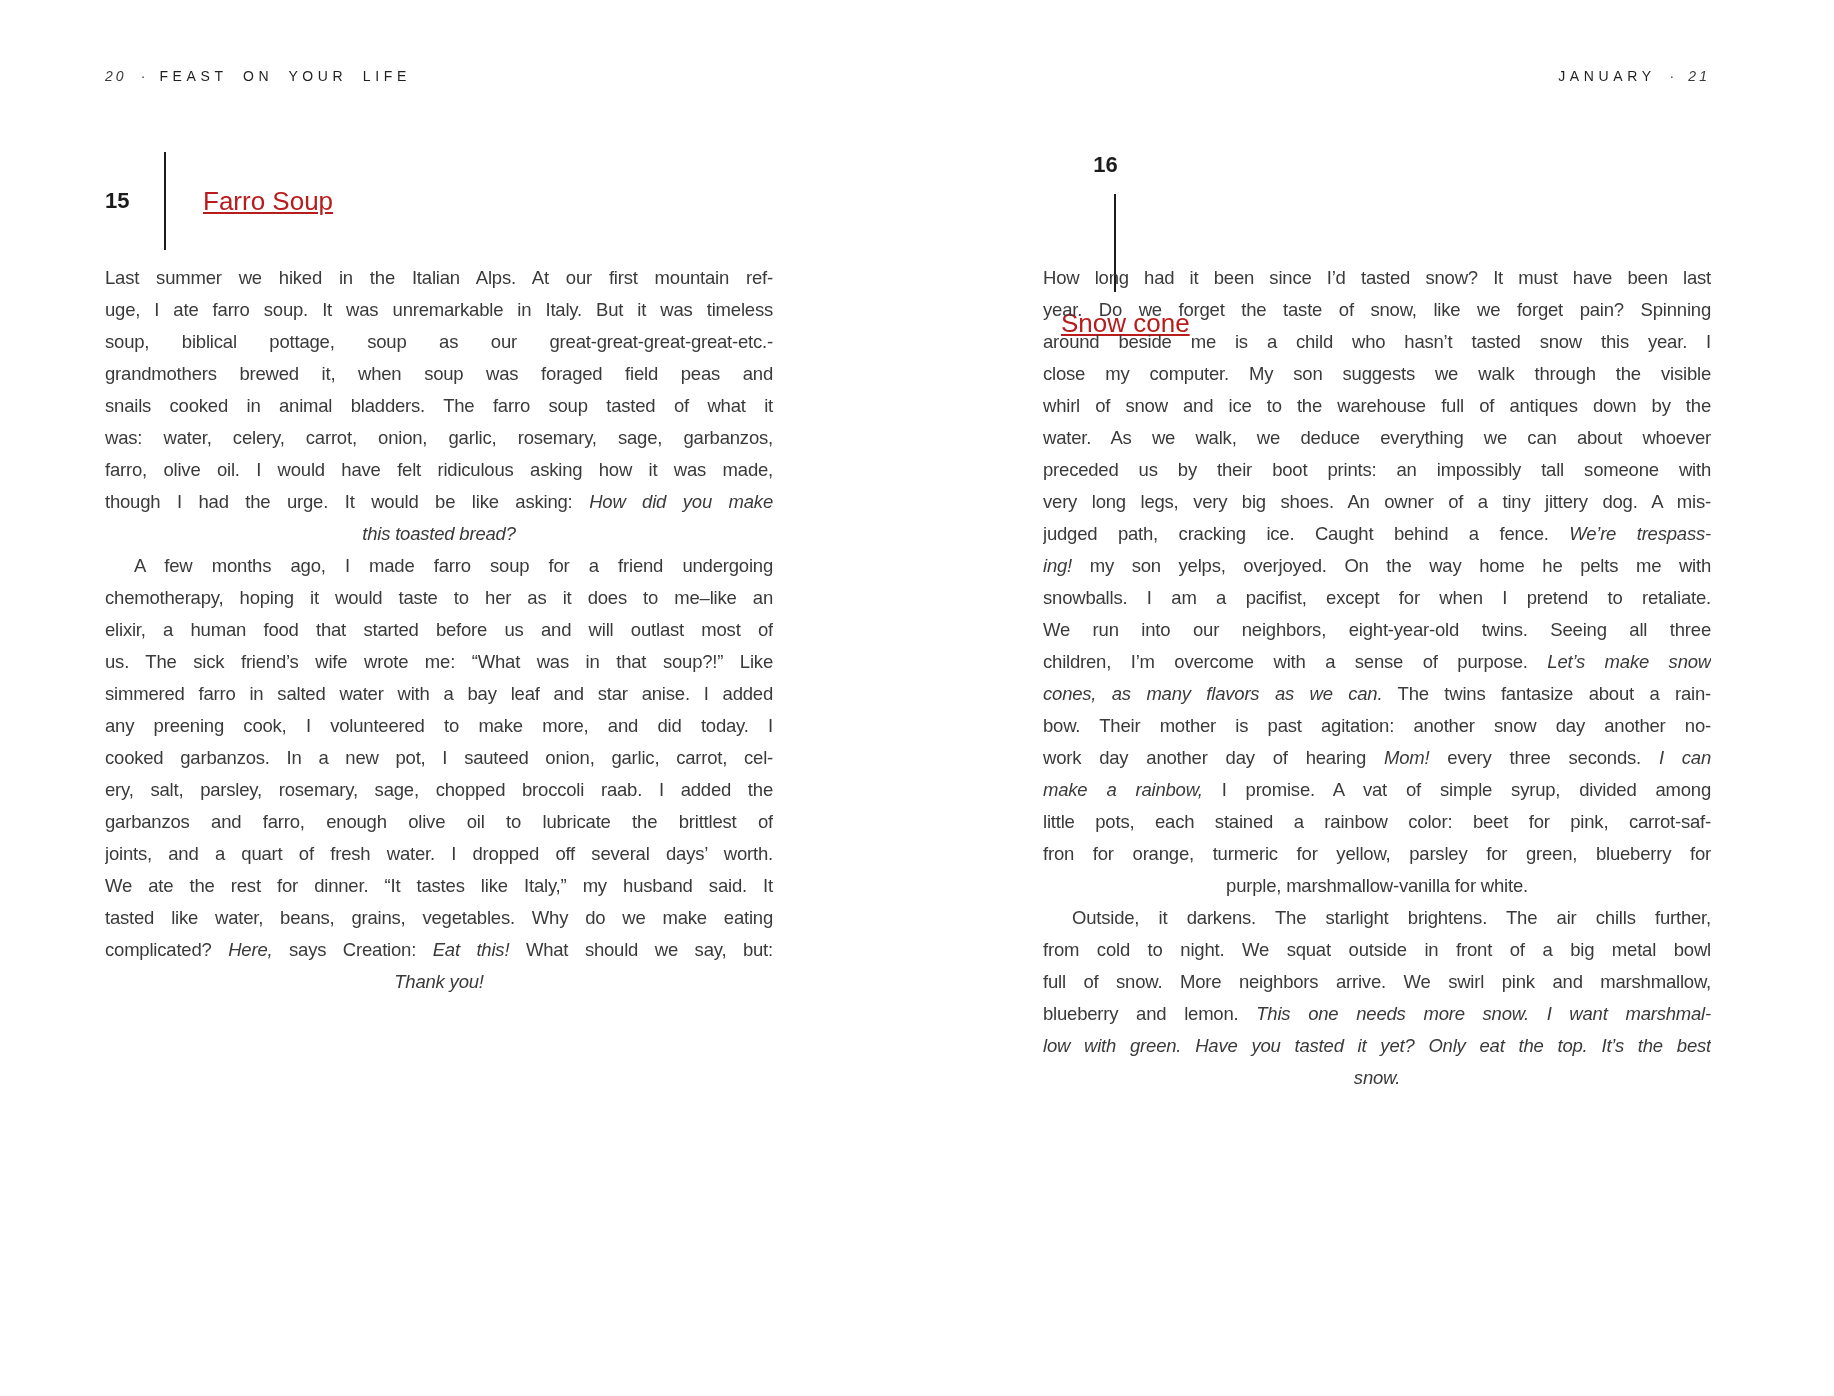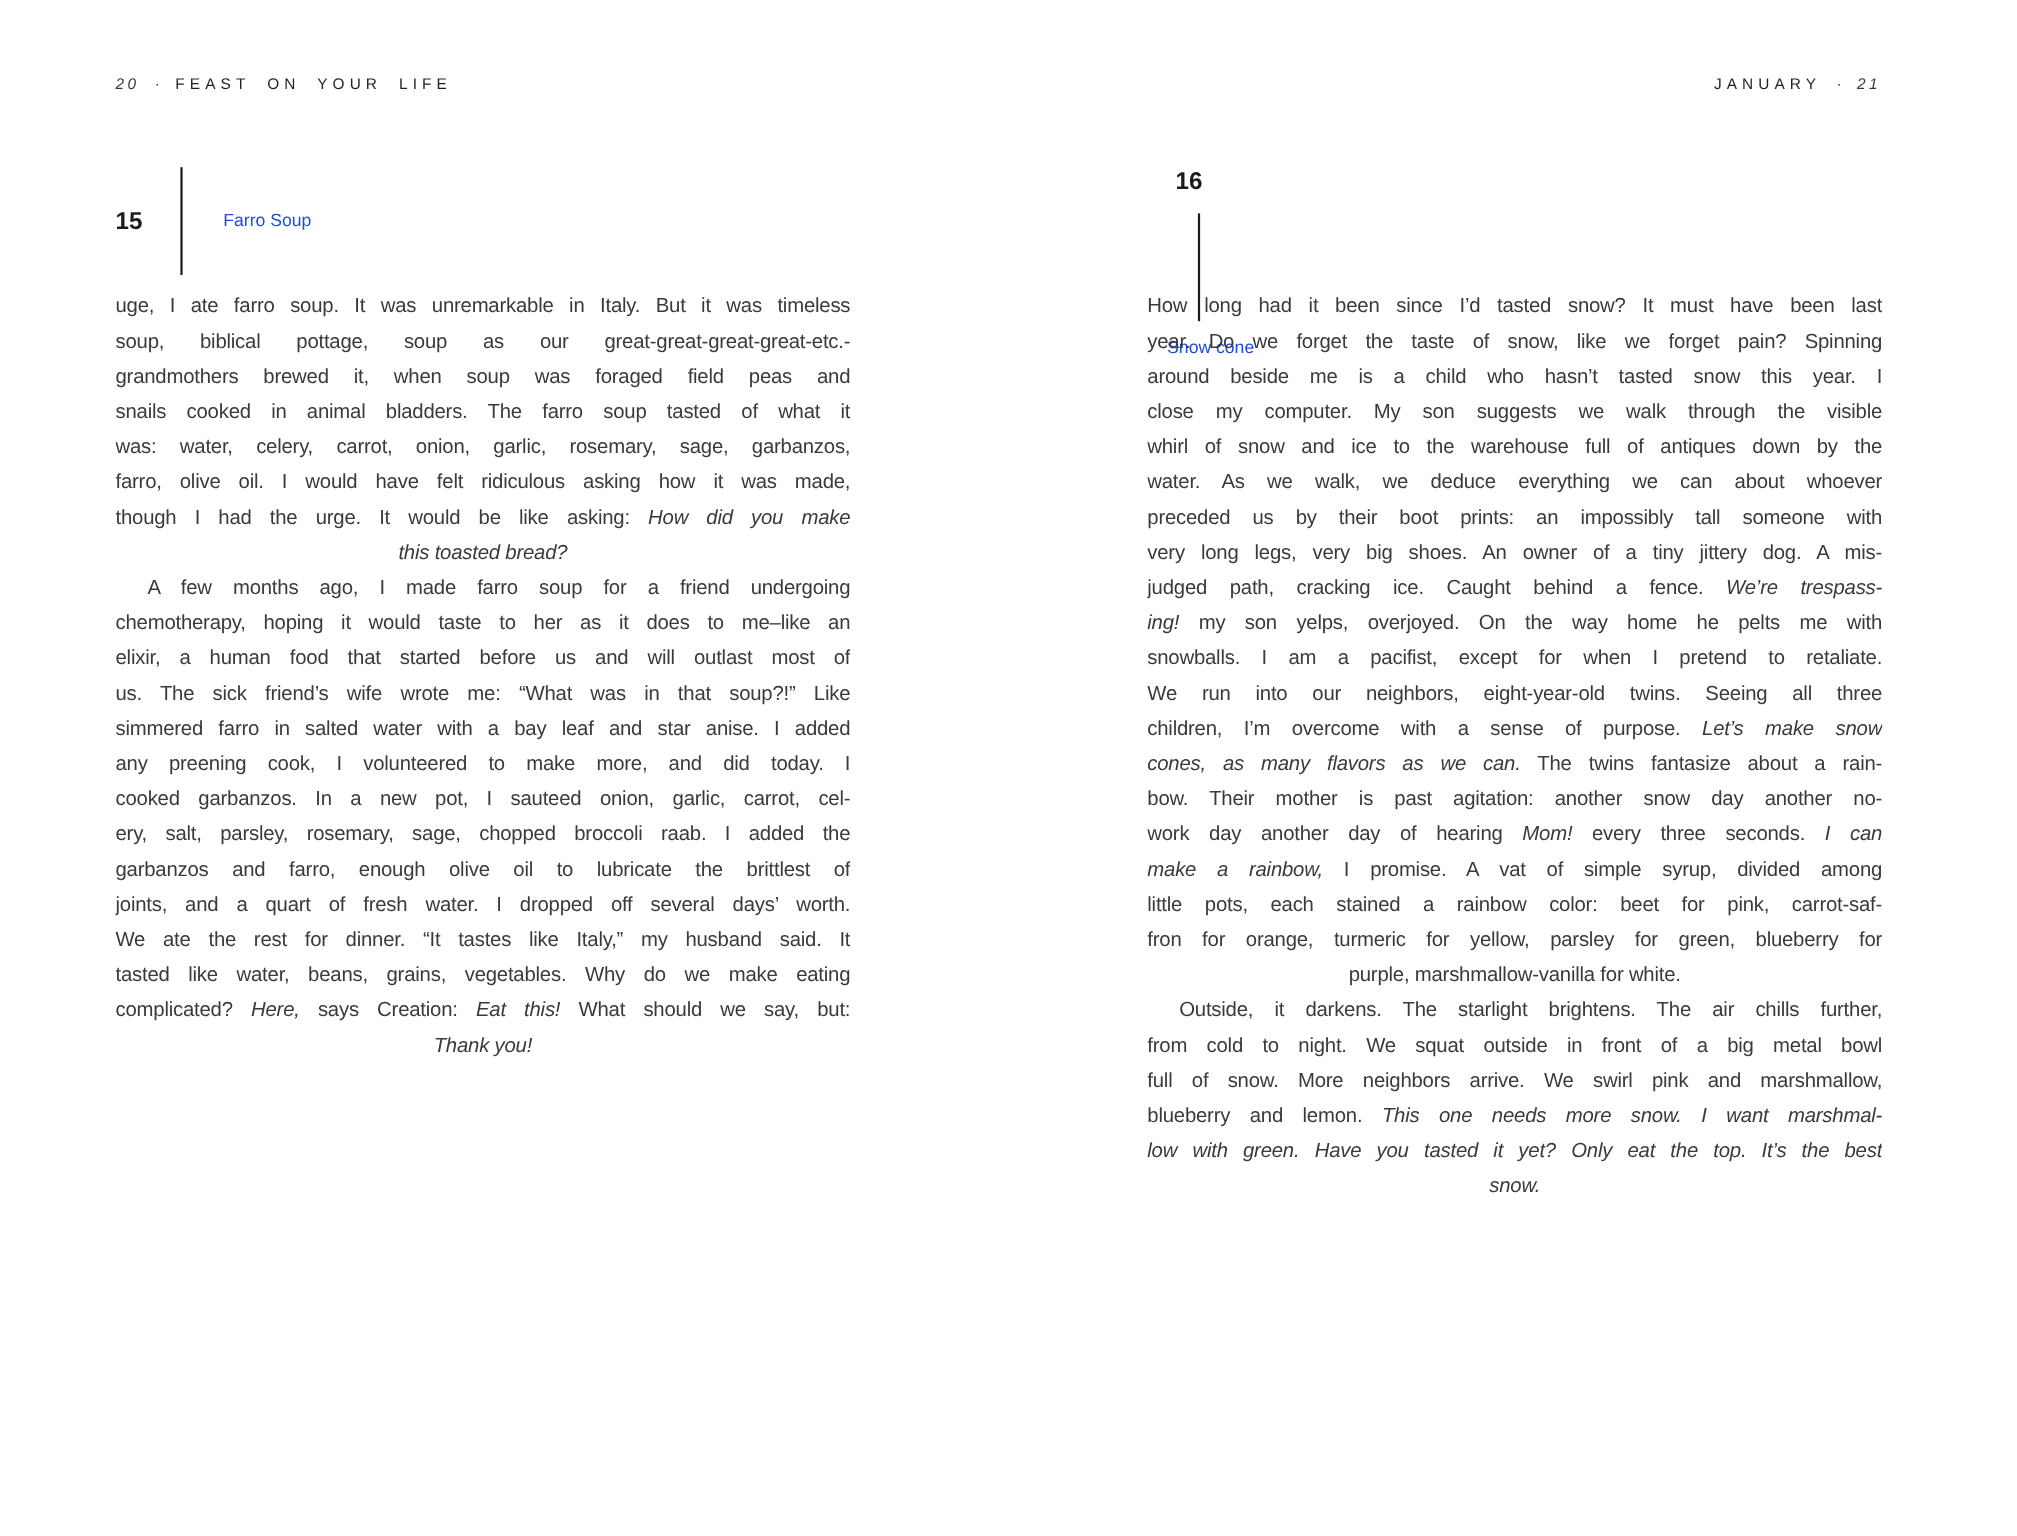--- a/index.html
+++ b/index.html
@@ -52,24 +52,25 @@
     width: 43px;
     flex: 0 0 auto;
   }
   .entry-rule {
     width: 2px;
     height: 98px;
     background: #1c1c1c;
     flex: 0 0 auto;
   }
   .entry-title {
-    font-size: 16px;
-    color: #1d4ed8;
+    font-size: 26px;
+    color: #b91c1c;
     margin-left: 21px;
     white-space: nowrap;
+    text-decoration: underline;
   }
   
   .body {
     position: absolute;
     top: 262px;
     width: 668px;
     font-size: 18.5px;
     letter-spacing: -0.2px;
     color: #3a3a3a;
   }
@@ -104,20 +105,21 @@
     <div class="running-head left">
       <span class="pagenum">20</span><span class="sep">·</span><span class="rtitle">FEAST ON YOUR LIFE</span>
     </div>
     <div class="entry-head left">
       <span class="entry-num">15</span>
       <span class="entry-rule"></span>
       <span class="entry-title">Farro Soup</span>
     </div>
     <div class="body left">
         <div class="para">
+          <div class="line"><span>Last summer we hiked in the Italian Alps. At our first mountain ref-</span></div>
           <div class="line"><span>uge, I ate farro soup. It was unremarkable in Italy. But it was timeless</span></div>
           <div class="line"><span>soup, biblical pottage, soup as our great-great-great-great-etc.-</span></div>
           <div class="line"><span>grandmothers brewed it, when soup was foraged field peas and</span></div>
           <div class="line"><span>snails cooked in animal bladders. The farro soup tasted of what it</span></div>
           <div class="line"><span>was: water, celery, carrot, onion, garlic, rosemary, sage, garbanzos,</span></div>
           <div class="line"><span>farro, olive oil. I would have felt ridiculous asking how it was made,</span></div>
           <div class="line"><span>though I had the urge. It would be like asking: </span><em>How did you make</em></div>
           <div class="line last"><em>this toasted bread?</em></div>
         </div>
         <div class="para">

